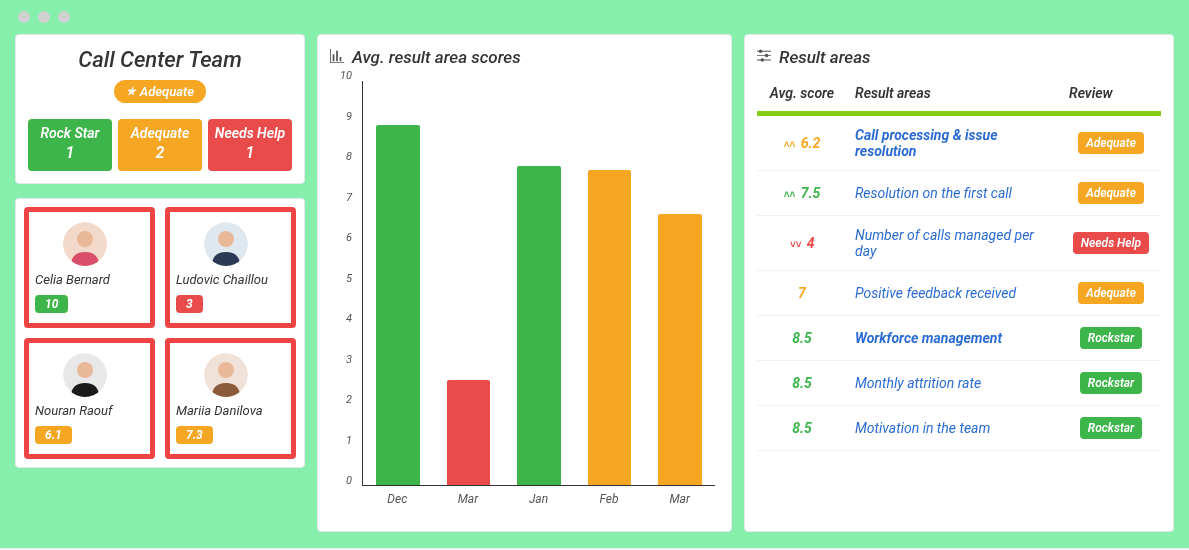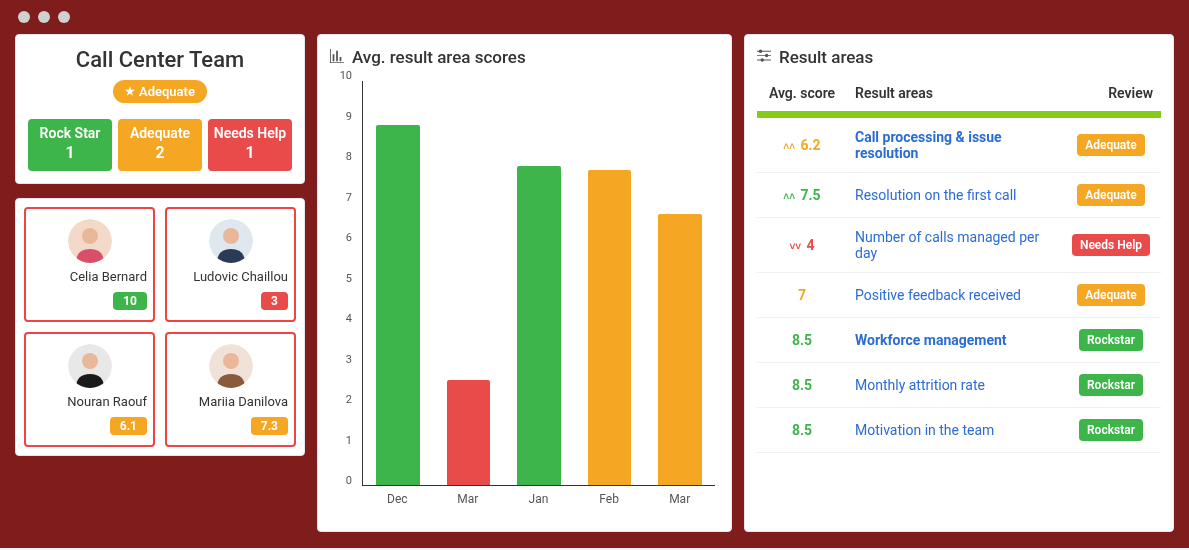--- a/index.html
+++ b/index.html
@@ -1,53 +1,53 @@
 <!DOCTYPE html>
 <html><head>
 <meta charset="utf-8">
 <style>
   * { box-sizing: border-box; margin: 0; padding: 0; }
   body { font-family: -apple-system, BlinkMacSystemFont, "Segoe UI", Roboto, Helvetica, Arial, sans-serif; background: #f0f2f5; width: 1189px; height: 550px; overflow: hidden; }
-  .window { width: 1189px; height: 548px; background: #7f1d1d; }
+  .window { width: 1189px; height: 548px; background: #86efac; font-style: italic; }
   .titlebar { height: 34px; display: flex; align-items: center; padding-left: 18px; gap: 8px; }
   .tdot { width: 12px; height: 12px; border-radius: 50%; background: #d0d0d0; }
   .content { display: flex; gap: 12px; padding: 0 15px 15px 15px; }
   .col-left { width: 290px; display: flex; flex-direction: column; gap: 14px; }
   .col-mid { width: 415px; }
   .col-right { flex: 1; }
   .card { background: #fff; border: 1px solid #e5e7eb; border-radius: 4px; padding: 12px; }
   .team-title { text-align: center; font-size: 22px; font-weight: 500; color: #333; margin-bottom: 8px; }
   .badge { display: inline-flex; align-items: center; gap: 4px; border-radius: 14px; padding: 4px 12px; font-size: 13px; font-weight: 600; color: #fff; }
   .badge .star { font-size: 11px; }
   .center { text-align: center; }
   .status-row { display: flex; gap: 6px; margin-top: 16px; }
   .status-box { flex: 1; border-radius: 4px; color: #fff; text-align: center; padding: 6px 0 8px 0; font-weight: 600; font-size: 14px; line-height: 1.25; }
   .status-box .n { font-size: 16px; display: block; }
   .members { display: grid; grid-template-columns: 1fr 1fr; gap: 10px; }
-  .member { border: 2px solid #ef4444; border-radius: 4px; background: #fff; padding: 10px 6px 10px 6px; text-align: right; }
+  .member { border: 5px solid #ef4444; border-radius: 4px; background: #fff; padding: 10px 16px 10px 6px; text-align: left; }
   .avatar { width: 44px; height: 44px; border-radius: 50%; margin: 0 auto 6px auto; display: block; }
   .member-name { font-size: 13px; color: #333; margin-bottom: 6px; white-space: nowrap; }
   .score-pill { display: inline-block; color: #fff; border-radius: 4px; font-size: 12px; font-weight: 700; padding: 2px 10px; }
   .panel-title { display: flex; align-items: center; gap: 8px; font-size: 17px; font-weight: 500; color: #333; margin-bottom: 8px; }
   .panel-title .ticon { font-size: 14px; color: #555; }
   
   .chart { position: relative; height: 430px; padding: 6px 4px 0 30px; }
   .y-ticks { position: absolute; left: 0; top: 0; width: 26px; height: 405px; }
   .y-tick { position: absolute; right: 4px; font-size: 11px; color: #555; transform: translateY(-50%); }
   .plot { position: relative; height: 405px; border-left: 1px solid #333; border-bottom: 1px solid #333; margin-left: 2px; }
   .bars { position: absolute; left: 0; right: 0; bottom: 0; top: 0; display: flex; }
   .bar-slot { flex: 1; position: relative; display: flex; justify-content: center; align-items: flex-end; }
   .bar { width: 62%; border-top-left-radius: 2px; border-top-right-radius: 2px; }
   .x-labels { display: flex; margin-left: 2px; }
   .x-label { flex: 1; text-align: center; font-size: 12px; color: #555; padding-top: 6px; }
   
   table { width: 100%; border-collapse: collapse; font-size: 14px; }
-  th { text-align: left; font-weight: 600; color: #333; padding: 10px 8px; border-bottom: 7px solid #84cc16; background: #fff; }
+  th { text-align: left; font-weight: 600; color: #333; padding: 10px 8px; border-bottom: 5px solid #84cc16; background: #fff; }
   th:first-child { width: 90px; text-align: center; }
-  th:last-child { width: 100px; text-align: right; }
+  th:last-child { width: 100px; text-align: left; }
   td { padding: 11px 8px; border-bottom: 1px solid #f0f0f0; vertical-align: middle; }
   td.score { text-align: center; font-weight: 700; font-size: 14px; }
   td.score .trend { font-size: 10px; margin-right: 2px; }
   td.area a { color: #2b6cd4; text-decoration: none; cursor: pointer; }
   td.area.bold a { font-weight: 700; }
   td.review { text-align: center; }
   .review-pill { display: inline-block; color: #fff; border-radius: 4px; font-size: 12px; font-weight: 600; padding: 4px 8px; }
   .members-wrap { padding: 8px; }
   .col-mid .card, .col-right .card { height: 498px; }
   .table-wrap { height: 430px; overflow: hidden; }

